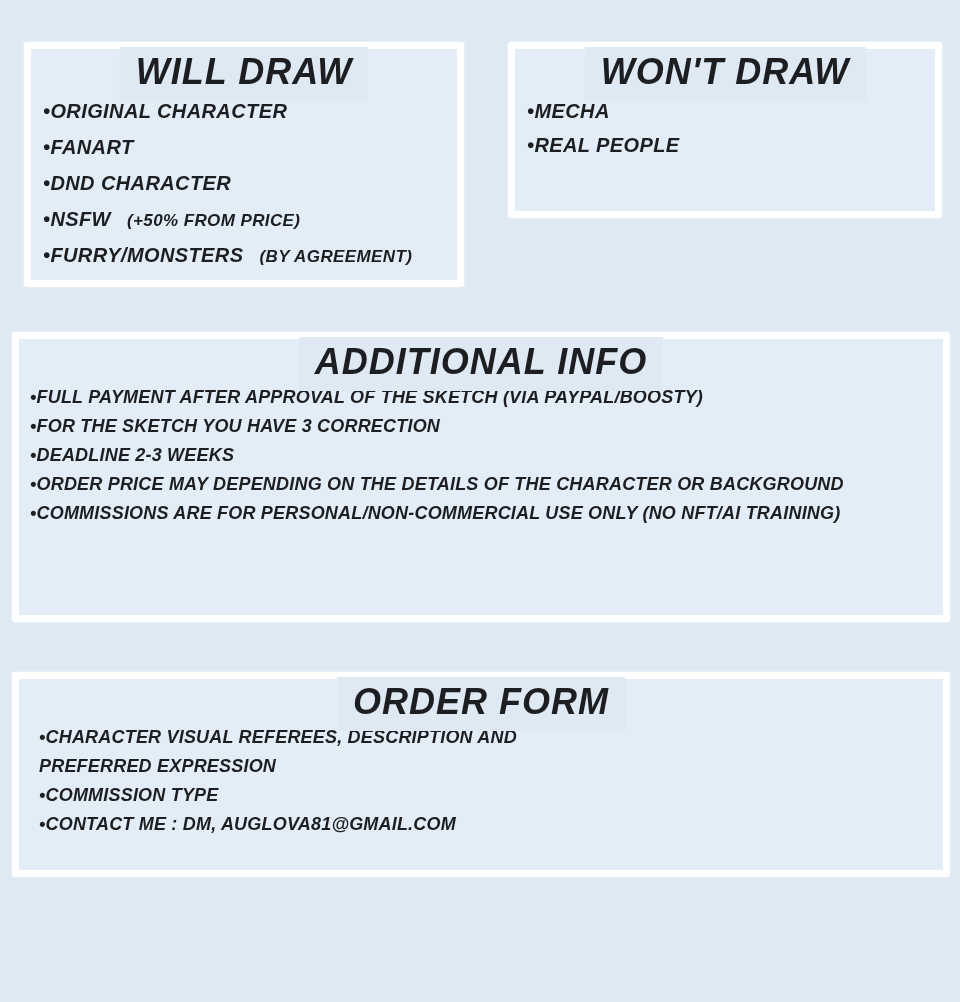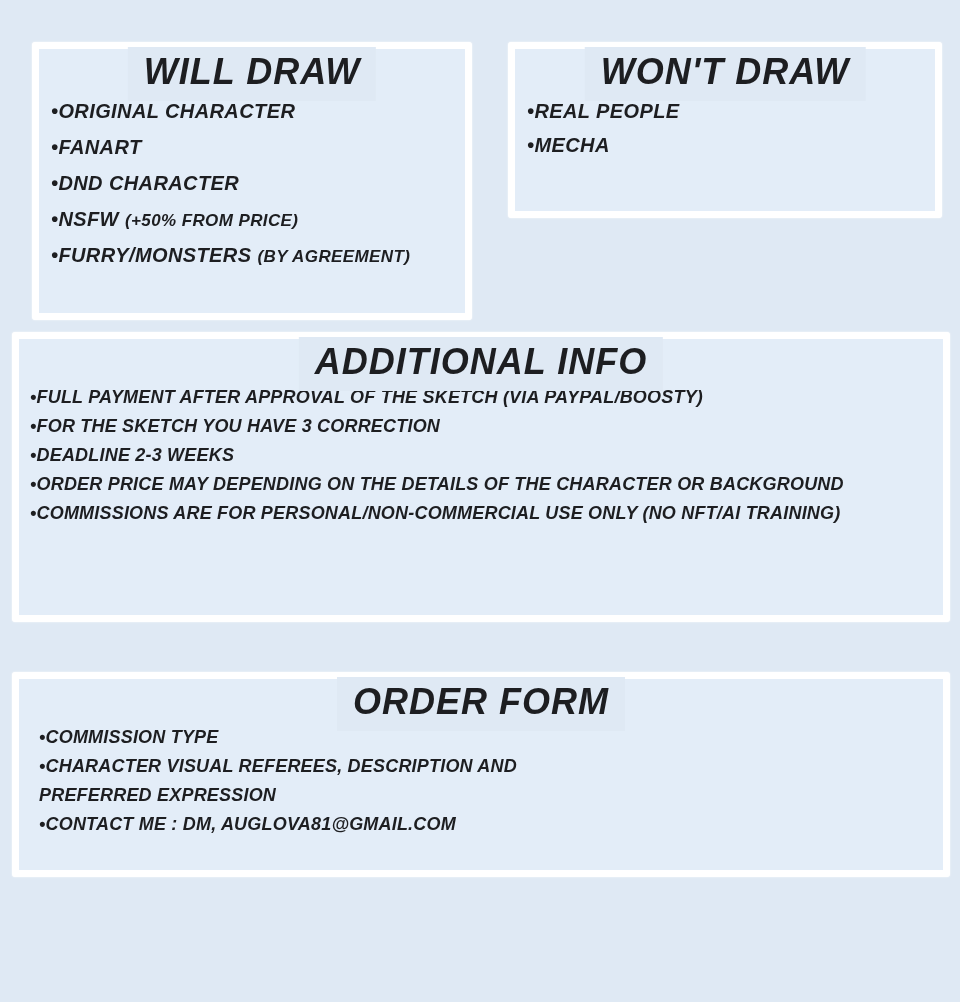--- a/index.html
+++ b/index.html
@@ -56,57 +56,57 @@
   .top-row li.item {
     font-size: 20px;
     line-height: 34px;
     letter-spacing: 0.4px;
   }
   .wide li.item, .order li.item {
     font-size: 18px;
     line-height: 29px;
     letter-spacing: 0.2px;
   }
-  .note { font-size: 17px; margin-left: 6px; }
+  .note { font-size: 17px; margin-left: 16px; }
   .email { }
 </style>
 </head>
 <body>
 
-<section class="panel top-row" style="left:32px; top:42px; width:440px; height:278px;">
+<section class="panel top-row" style="left:24px; top:42px; width:440px; height:245px;">
   <h2 class="panel-title">WILL DRAW</h2>
   <ul class="bullet-list">
     <li class="item"><span>•ORIGINAL CHARACTER</span><span class="note"></span></li>
     <li class="item"><span>•FANART</span><span class="note"></span></li>
     <li class="item"><span>•DND CHARACTER</span><span class="note"></span></li>
     <li class="item"><span>•NSFW</span><span class="note">(+50% FROM PRICE)</span></li>
     <li class="item"><span>•FURRY/MONSTERS</span><span class="note">(BY AGREEMENT)</span></li>
   </ul>
 </section>
 
 <section class="panel top-row" style="left:508px; top:42px; width:434px; height:176px;">
   <h2 class="panel-title">WON'T DRAW</h2>
   <ul class="bullet-list">
+    <li class="item"><span>•MECHA</span></li>
     <li class="item"><span>•REAL PEOPLE</span></li>
-    <li class="item"><span>•MECHA</span></li>
   </ul>
 </section>
 
 <section class="panel wide" style="left:12px; top:332px; width:938px; height:290px;">
   <h2 class="panel-title">ADDITIONAL INFO</h2>
   <ul class="bullet-list">
     <li class="item">•FULL PAYMENT AFTER APPROVAL OF THE SKETCH (VIA PAYPAL/BOOSTY)</li>
     <li class="item">•FOR THE SKETCH YOU HAVE 3 CORRECTION</li>
     <li class="item">•DEADLINE 2-3 WEEKS</li>
     <li class="item">•ORDER PRICE MAY DEPENDING ON THE DETAILS OF THE CHARACTER OR BACKGROUND</li>
     <li class="item">•COMMISSIONS ARE FOR PERSONAL/NON-COMMERCIAL USE ONLY (NO NFT/AI TRAINING)</li>
   </ul>
 </section>
 
 <section class="panel order" style="left:12px; top:672px; width:938px; height:205px;">
   <h2 class="panel-title">ORDER FORM</h2>
   <ul class="bullet-list">
-    <li class="item">•COMMISSION TYPE</li>
     <li class="item">•CHARACTER VISUAL REFEREES, DESCRIPTION AND
 PREFERRED EXPRESSION</li>
+    <li class="item">•COMMISSION TYPE</li>
     <li class="item"><span>•CONTACT ME : DM, </span><span class="email">AUGLOVA81@GMAIL.COM</span></li>
   </ul>
 </section>
 
 </body></html>

